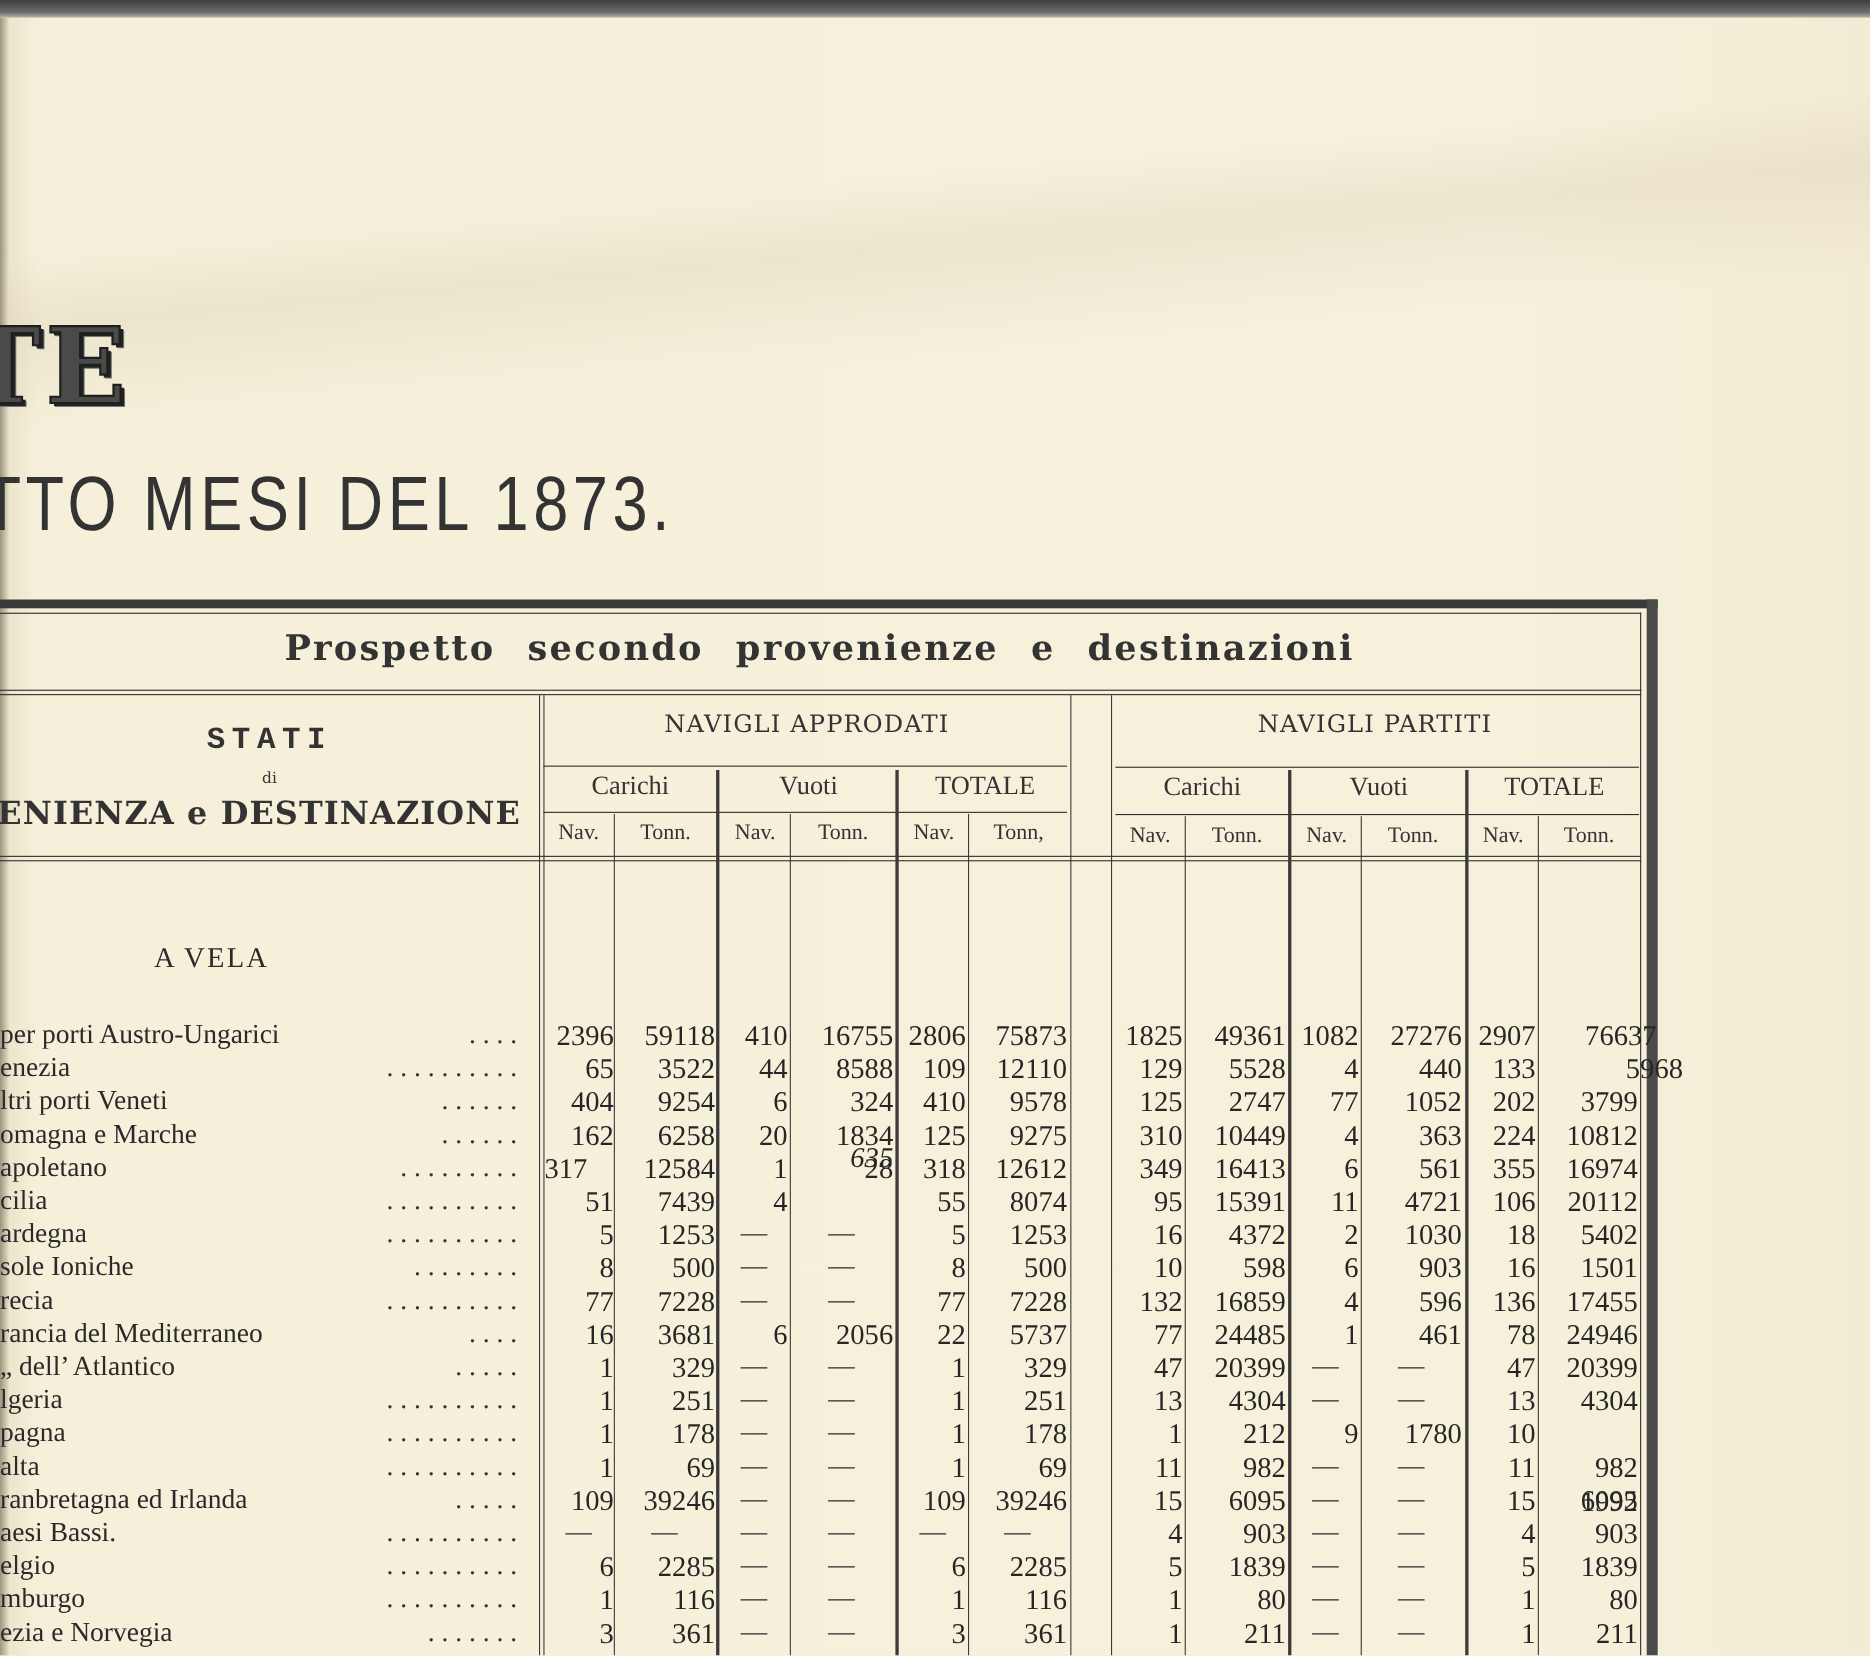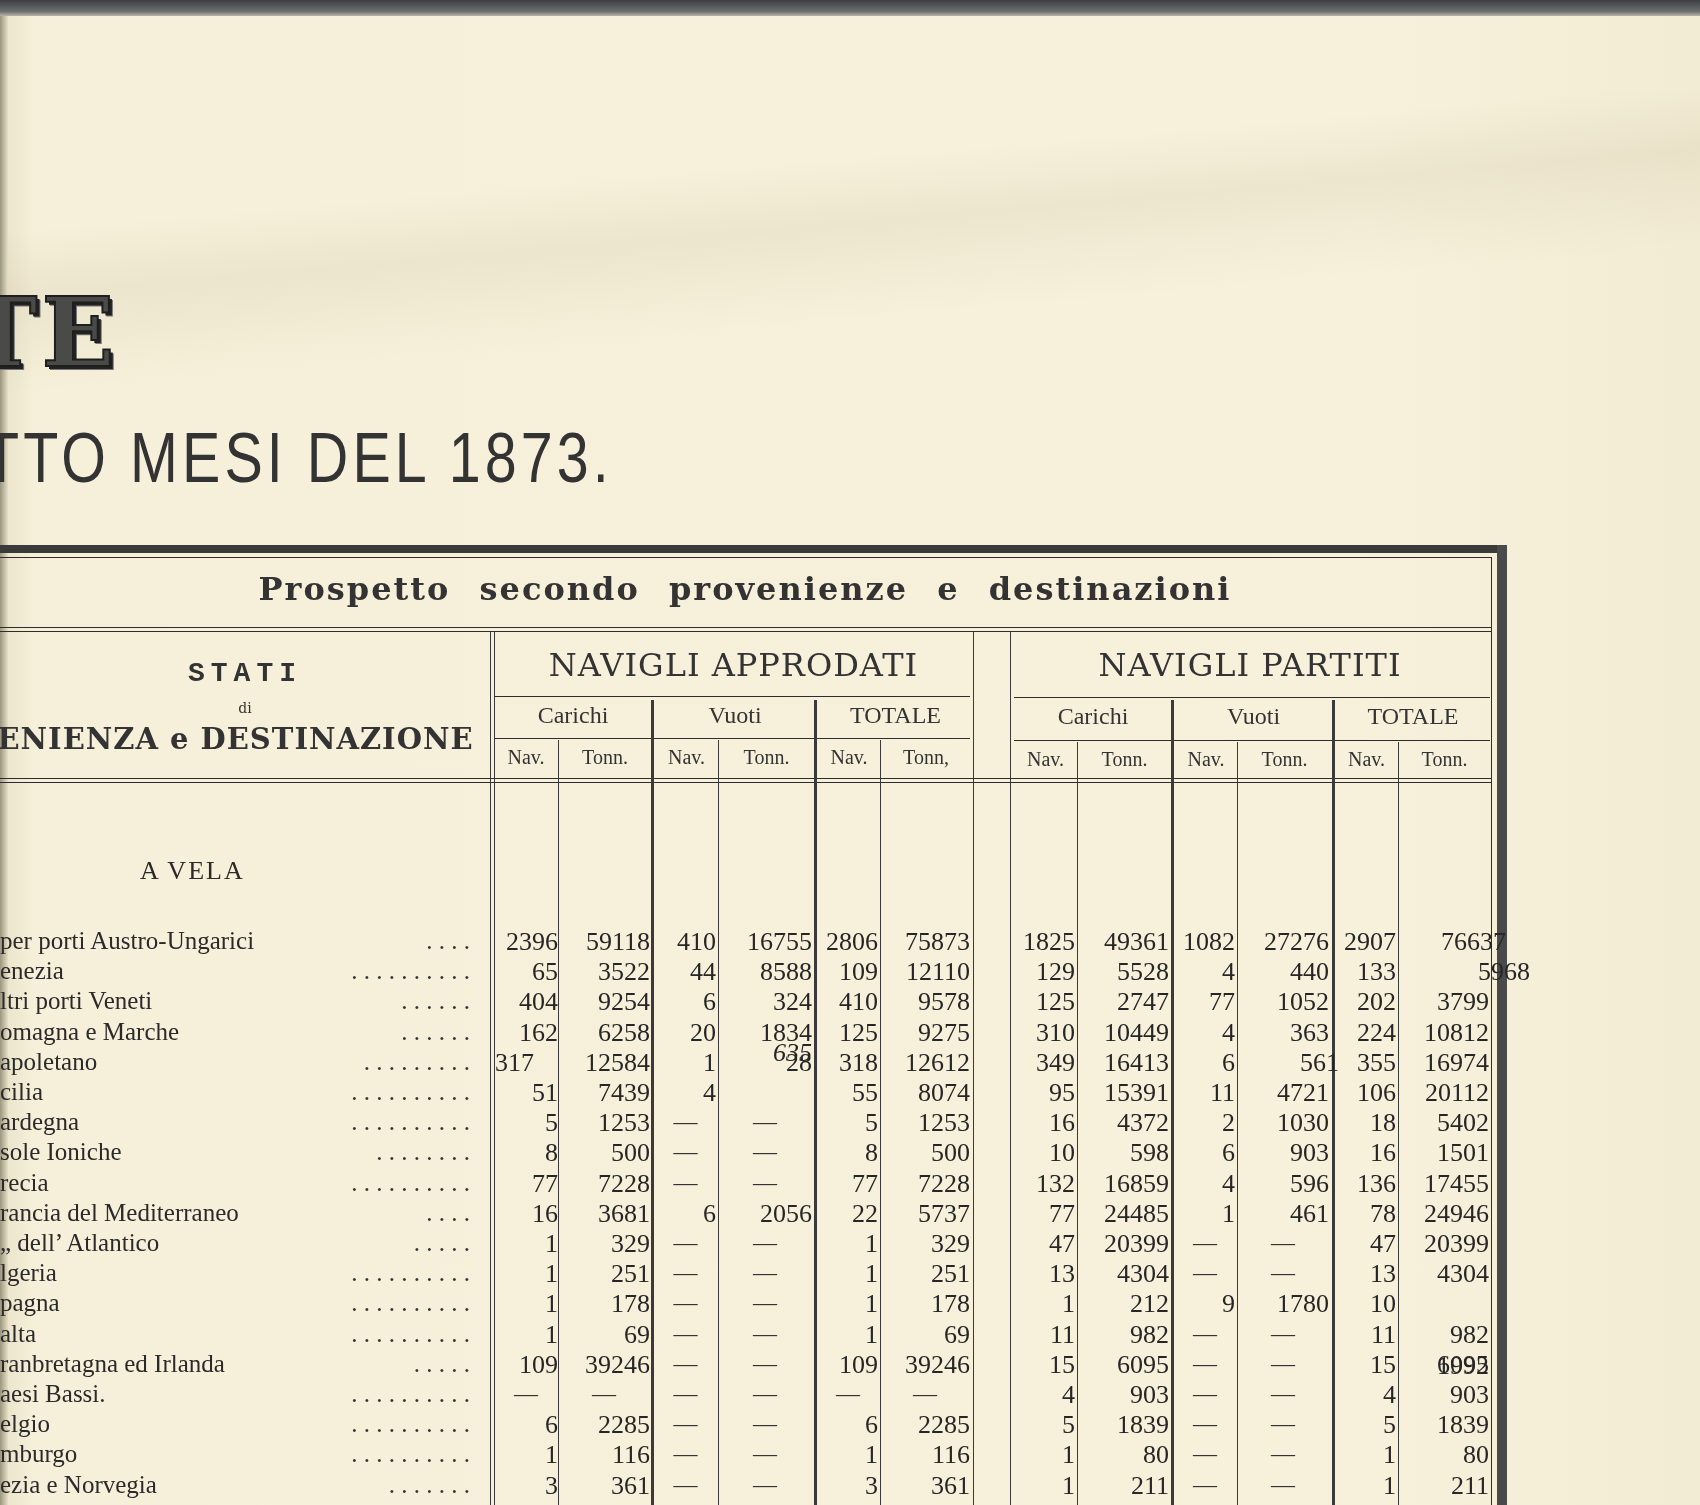--- a/index.html
+++ b/index.html
@@ -19,21 +19,21 @@
     -webkit-text-stroke:2px #1e1e1e;}
   .subtitle{left:-16px;top:418px;font-family:"Liberation Sans","DejaVu Sans",sans-serif;font-size:70px;
     color:#333;letter-spacing:5px;transform:scaleX(0.82);transform-origin:left top;}
   .rule{position:absolute;background:#2d2d2d;}
   .vl{position:absolute;background:#3a3a3a;width:1px;}
   .vt{position:absolute;background:#3a3a3a;width:3px;}
   .tbl-title{left:0;width:1490px;top:570px;text-align:center;font-family:"DejaVu Serif",serif;
     font-weight:bold;font-size:32px;letter-spacing:2px;word-spacing:16px;color:#333;}
   .stati{left:0;width:490px;text-align:center;}
   .hdr{font-family:"DejaVu Serif",serif;color:#333;}
-  .grp{text-align:center;font-size:32px;letter-spacing:1px;}
+  .grp{text-align:center;font-size:22px;letter-spacing:1px;}
   .sub{text-align:center;font-size:24px;font-family:"Liberation Serif",serif;}
   .cell-h{text-align:center;font-size:20px;font-family:"Liberation Serif",serif;}
   .label{font-family:"Liberation Serif","DejaVu Serif",serif;font-size:25px;left:0;width:470px;overflow:hidden;}
   .label .txt{position:relative;}
   .label .dots{position:absolute;right:0;top:0;letter-spacing:0;color:#333;}
   .num{font-family:"Liberation Serif","DejaVu Serif",serif;font-size:26px;text-align:right;color:#262626;}
   .dash{font-family:"Liberation Serif",serif;font-size:24px;text-align:center;color:#333;}
   .section{font-family:"Liberation Serif",serif;font-size:26px;letter-spacing:2px;left:140px;top:856px;}
 </style>
 </head>
@@ -175,21 +175,21 @@
       <div class="abs label" style="top: 1048px;"><span class="txt">apoletano</span><span class="dots">. . . . . . . . .</span></div>
       <div class="abs num" style="left: 470px; width: 64px; top: 1048px;">317</div>
       <div class="abs num" style="left: 558px; width: 92px; top: 1048px;">12584</div>
       <div class="abs num" style="left: 655px; width: 61px; top: 1048px;">1</div>
       <div class="abs num" style="left: 718px; width: 94px; top: 1048px;">28</div>
       <div class="abs num" style="left: 818px; width: 60px; top: 1048px;">318</div>
       <div class="abs num" style="left: 880px; width: 90px; top: 1048px;">12612</div>
       <div class="abs num" style="left: 1014px; width: 61px; top: 1048px;">349</div>
       <div class="abs num" style="left: 1077px; width: 92px; top: 1048px;">16413</div>
       <div class="abs num" style="left: 1175px; width: 60px; top: 1048px;">6</div>
-      <div class="abs num" style="left: 1237px; width: 92px; top: 1048px; margin-left: 10px;">561</div>
+      <div class="abs num" style="left: 1237px; width: 92px; top: 1048px;">561</div>
       <div class="abs num" style="left: 1335px; width: 61px; top: 1048px;">355</div>
       <div class="abs num" style="left: 1398px; width: 91px; top: 1048px;">16974</div>
     </div>
     <div>
       <div class="abs label" style="top: 1078px;"><span class="txt">cilia</span><span class="dots">. . . . . . . . . .</span></div>
       <div class="abs num" style="left: 494px; width: 64px; top: 1078px;">51</div>
       <div class="abs num" style="left: 558px; width: 92px; top: 1078px;">7439</div>
       <div class="abs num" style="left: 655px; width: 61px; top: 1078px;">4</div>
       <div class="abs num" style="left: 718px; width: 94px; top: 1038px; font-style: italic;">635</div>
       <div class="abs num" style="left: 818px; width: 60px; top: 1078px;">55</div>

